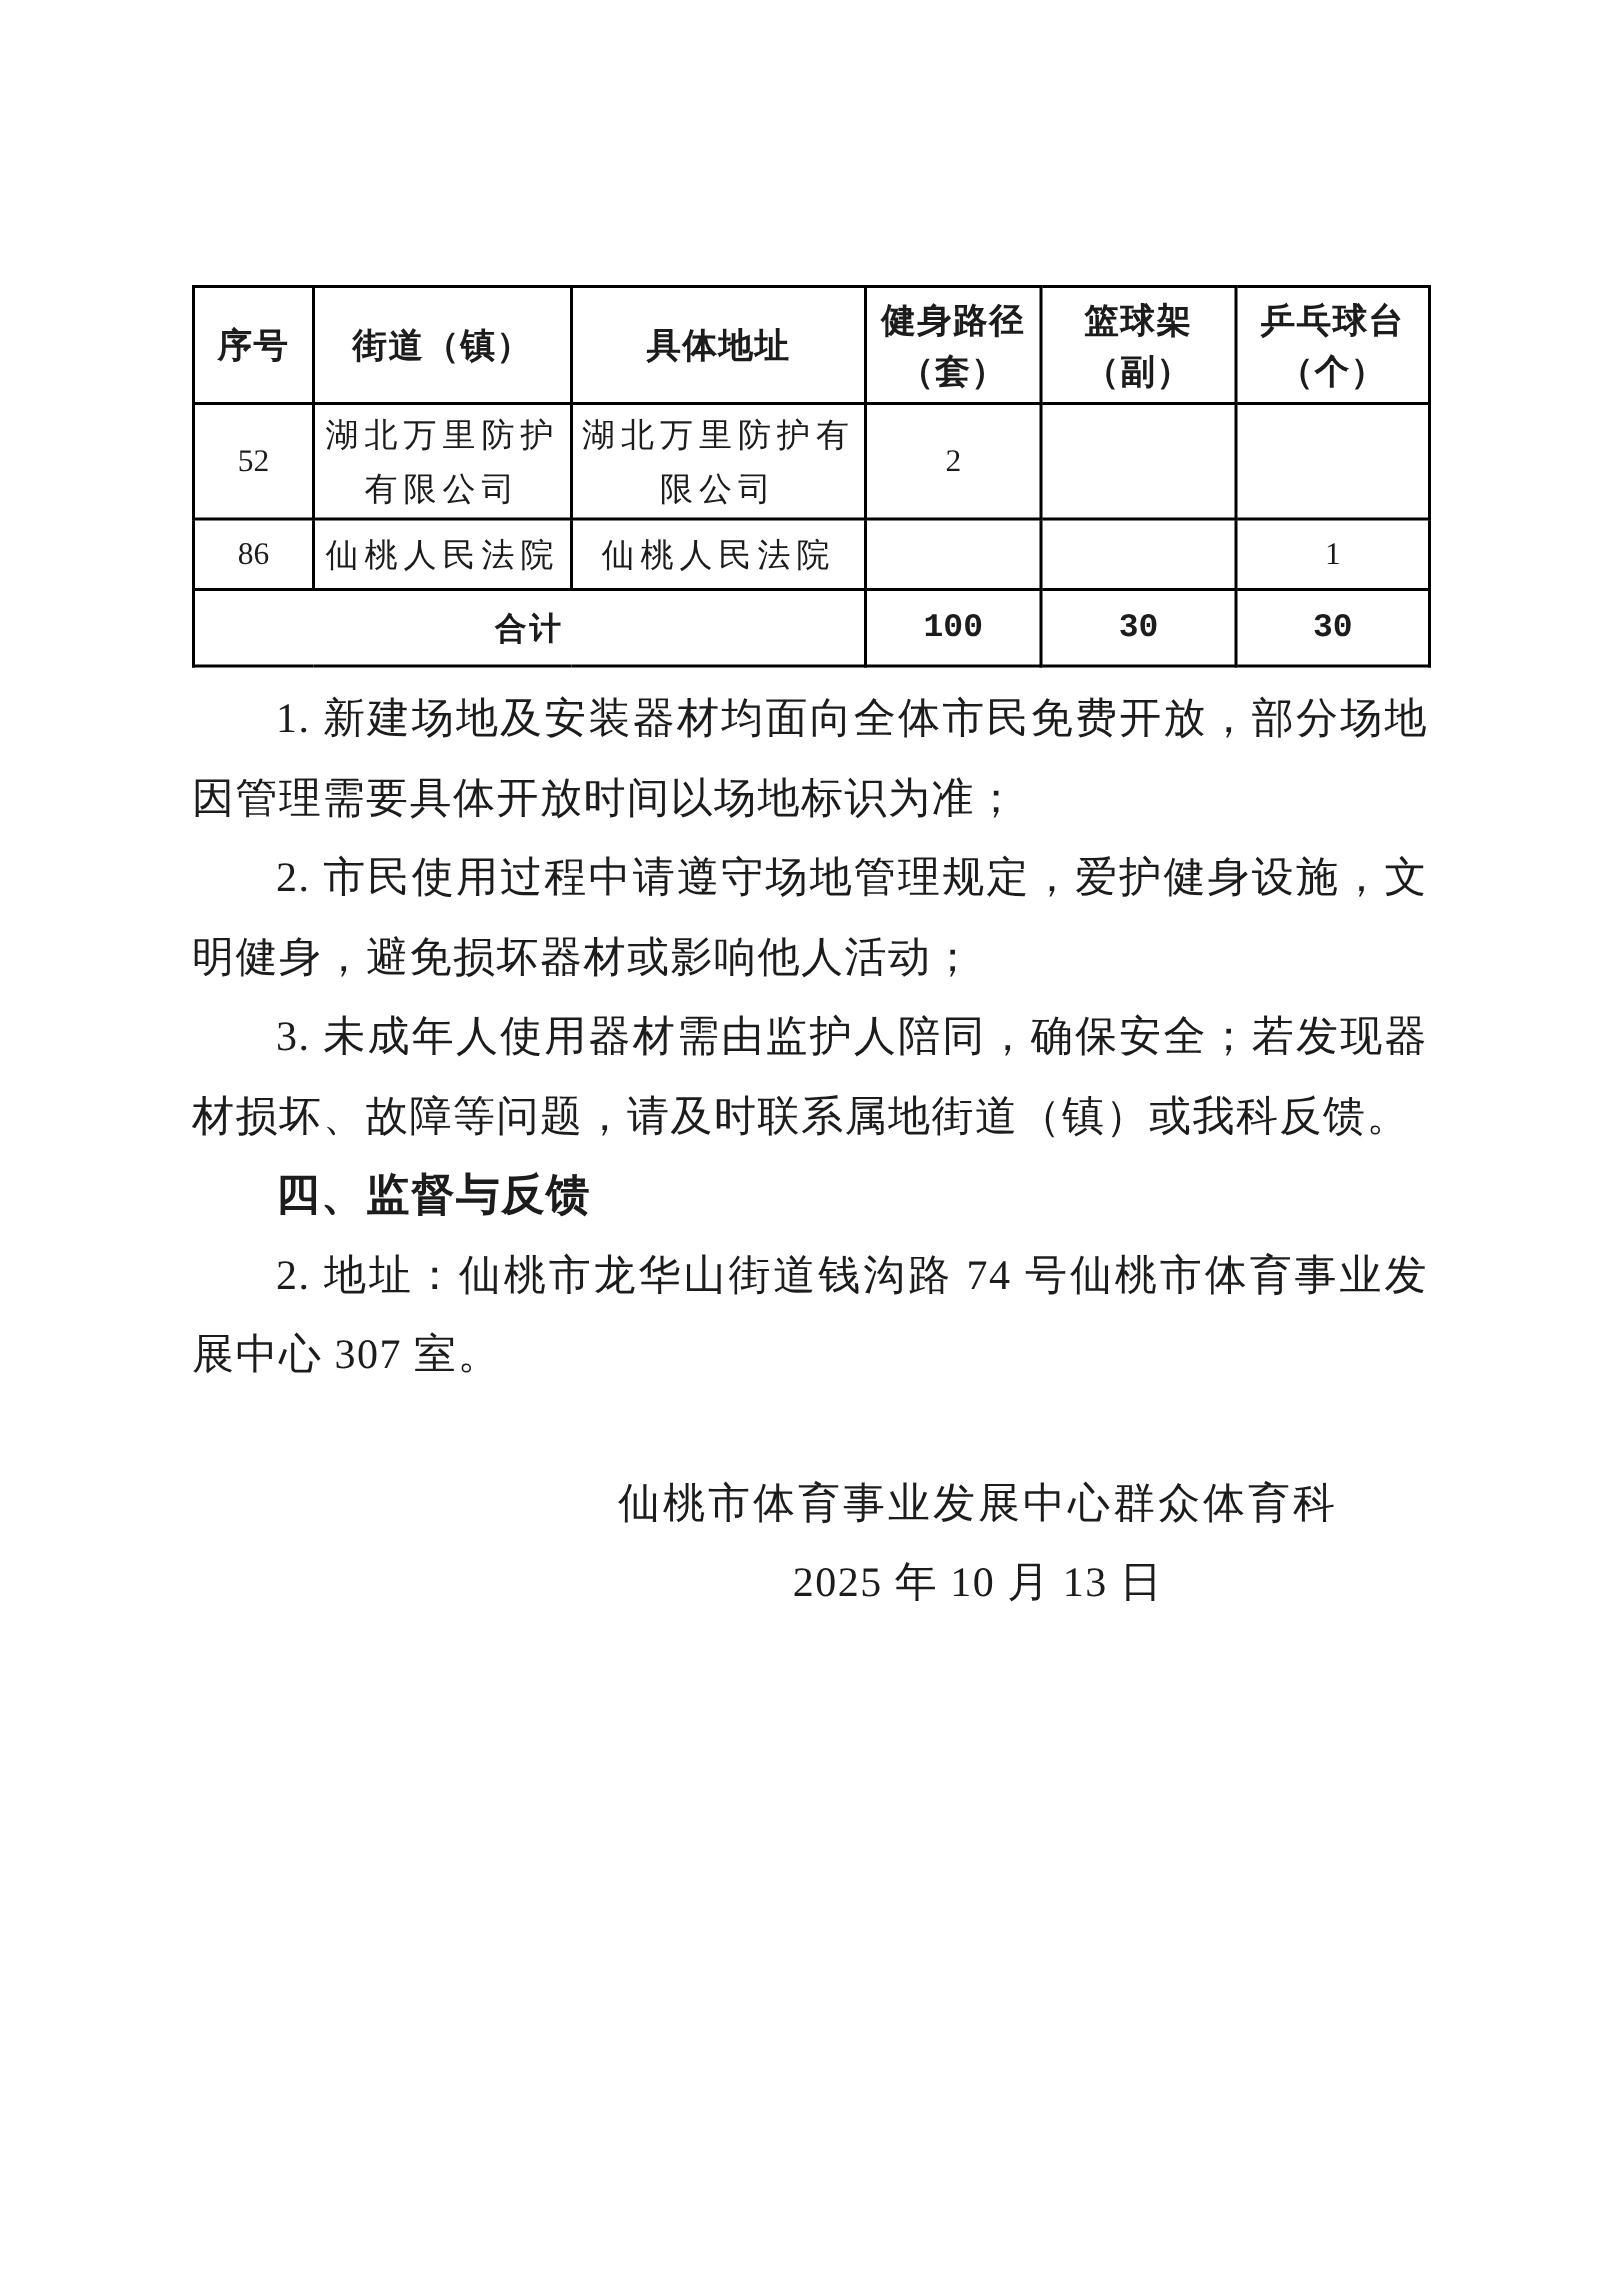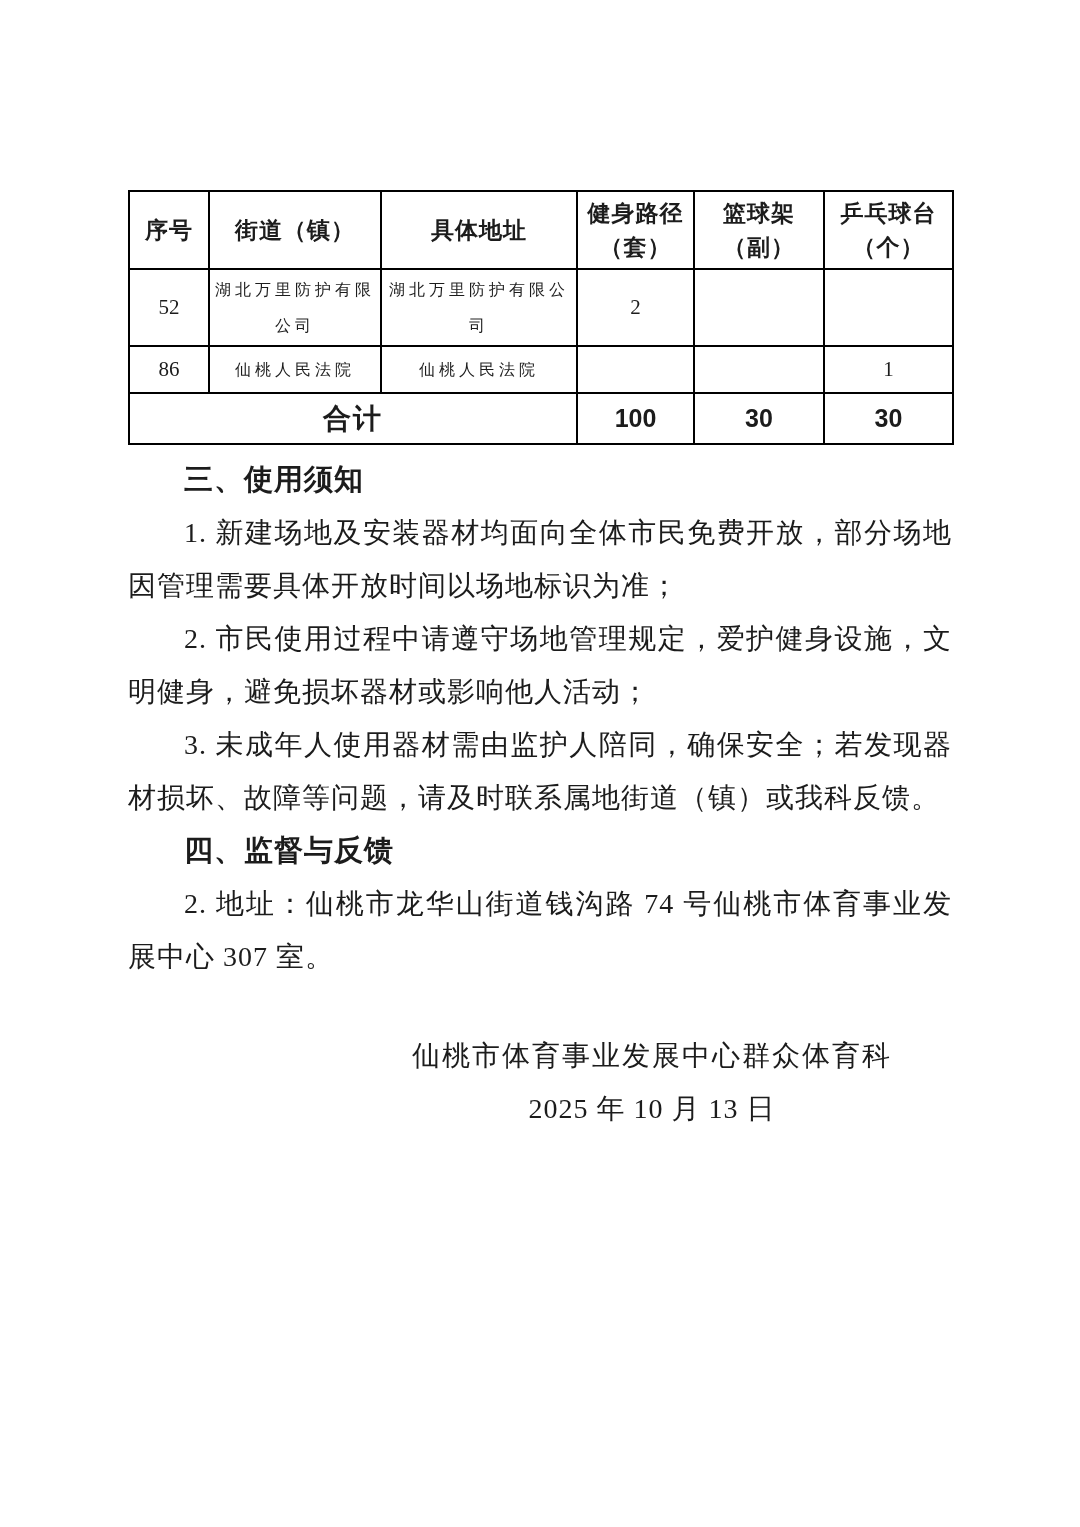--- a/index.html
+++ b/index.html
@@ -42,39 +42,39 @@
     font-size: 23px;
     line-height: 34px;
     letter-spacing: 1px;
     white-space: pre-line;
   }
   tr.header-row   { height: 78px; }
   tr.row-a        { height: 77px; }
   tr.row-b        { height: 47px; }
   tr.total-row    { height: 51px; }
   td.cell-cjk {
-    font-size: 16px;
+    font-size: 22px;
     letter-spacing: 4px;
     line-height: 36px;
   }
   td.cell-num {
     font-size: 21px;
     letter-spacing: 0;
   }
   td.total-label {
     font-family: "Liberation Sans", sans-serif;
     font-weight: bold;
-    font-size: 28px;
+    font-size: 21px;
     letter-spacing: 2px;
     margin-left: 40px;
   }
   td.total-num {
-    font-family: Liberation Sans, sans-serif;
+    font-family: Liberation Mono, monospace;
     font-weight: bold;
-    font-size: 25px;
+    font-size: 22px;
   }
 
   
   .body-text {
     margin-top: 8px;
   }
   .body-text p, .body-text h2 {
     margin: 0;
     font-size: 28px;
     line-height: 53px;
@@ -169,21 +169,20 @@
         <tr class="total-row">
           <td class="total-label" colspan="3">合计</td>
           <td class="total-num">100</td>
           <td class="total-num">30</td>
           <td class="total-num">30</td>
         </tr>
       </tbody>
     </table>
 
     <div class="body-text">
-      <h2>三、使用须知</h2>
       <p>1. 新建场地及安装器材均面向全体市民免费开放，部分场地因管理需要具体开放时间以场地标识为准；</p>
       <p>2. 市民使用过程中请遵守场地管理规定，爱护健身设施，文明健身，避免损坏器材或影响他人活动；</p>
       <p>3. 未成年人使用器材需由监护人陪同，确保安全；若发现器材损坏、故障等问题，请及时联系属地街道（镇）或我科反馈。</p>
 
       <h2>四、监督与反馈</h2>
       <p>2. 地址：仙桃市龙华山街道钱沟路 74 号仙桃市体育事业发展中心 307 室。</p>
 
     </div>
 
     <div class="signature">

